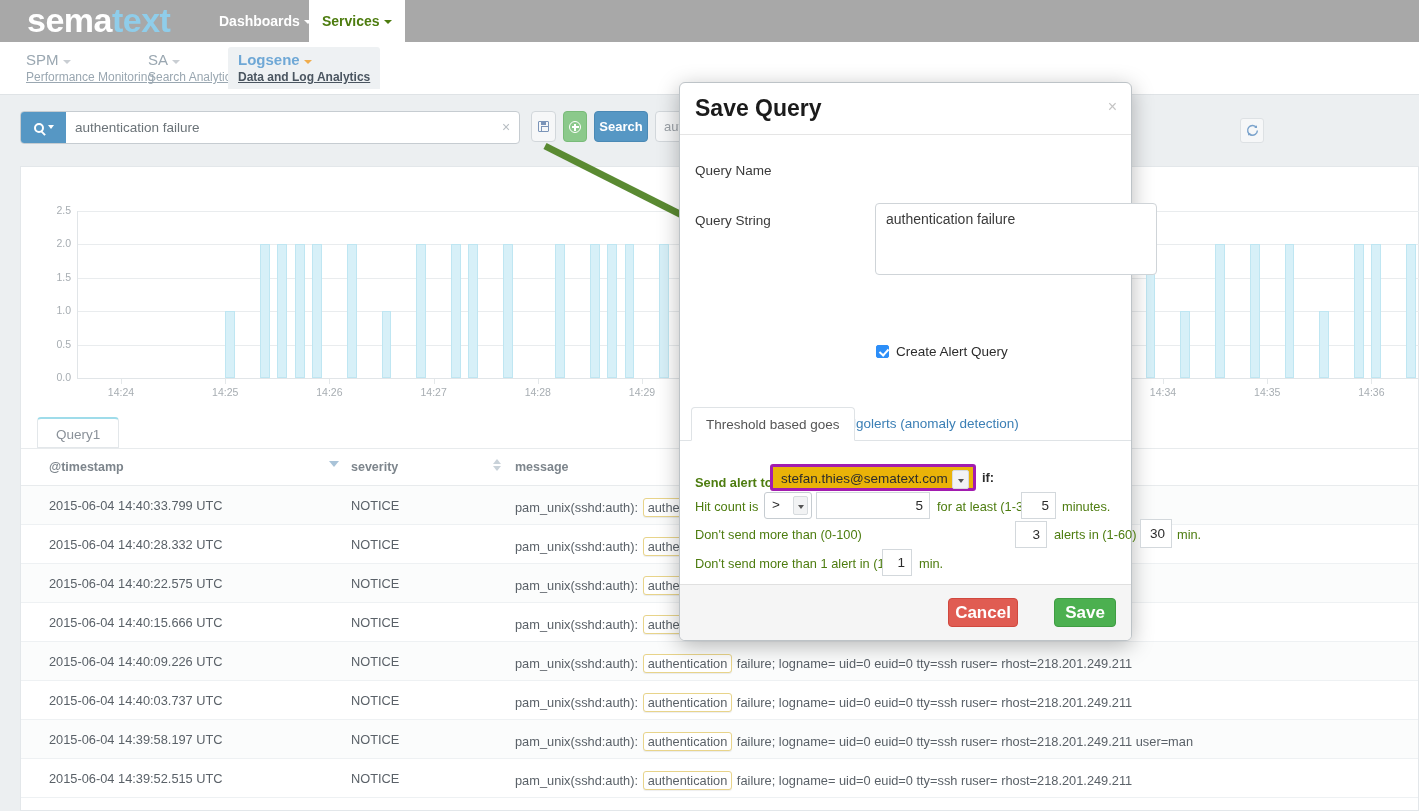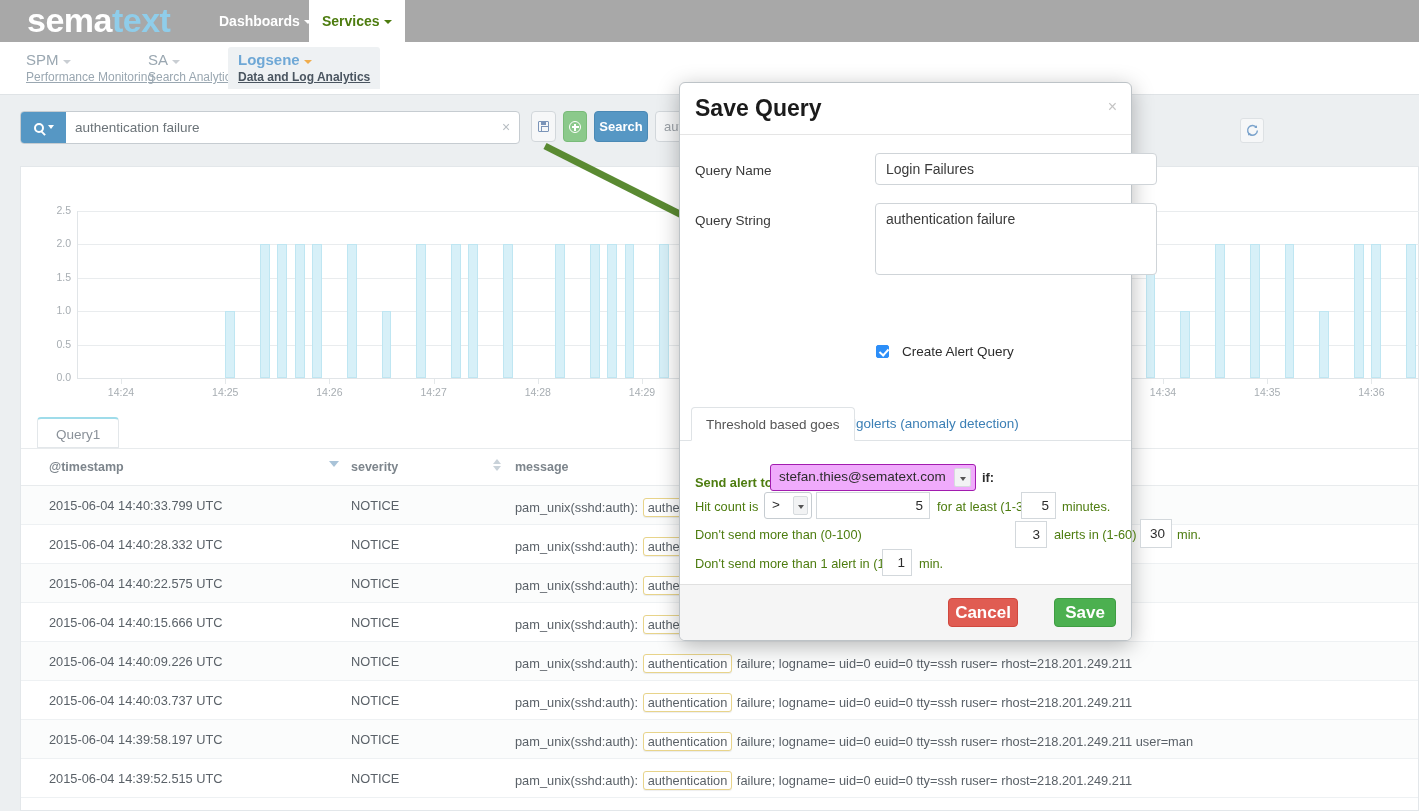--- a/index.html
+++ b/index.html
@@ -222,40 +222,40 @@
   #cb-alert-wrap { position:absolute; left:196px; top:209px; }
   .cbx {
     display:inline-block; width:13px; height:13px; border-radius:2px;
     border:1px solid #b4bac0; background:#fff; vertical-align:-2px; position:relative;
   }
   .cbx.on { background:#2c8ef8; border-color:#2c8ef8; }
   .cbx.on:after {
     content:""; position:absolute; left:3.5px; top:1px; width:4px; height:7px;
     border:solid #fff; border-width:0 2px 2px 0; transform:rotate(42deg);
   }
-  #cb-alert-label { font-size:13.5px; color:#2c2c2c; margin-left:13px; }
+  #cb-alert-label { font-size:13.5px; color:#2c2c2c; margin-left:7px; }
 
   #tabs-alert { position:absolute; left:0; top:272px; width:100%; height:34px; }
   #tab-threshold {
     position:absolute; left:11px; top:0; height:34px; padding:0 14px;
     line-height:33px; font-size:13.5px; color:#555; background:#fff;
     border:1px solid #dfe3e6; border-bottom:1px solid #fff;
     border-radius:4px 4px 0 0; z-index:2;
   }
   #tab-algolerts {
     position:absolute; left:152px; top:0; height:34px; padding:0 12px;
     line-height:33px; font-size:13.5px; color:#3b7fb5;
   }
   #tabs-underline { position:absolute; left:0; top:305px; width:100%; height:1px; background:#dfe3e6; }
 
   .frow { position:absolute; font-size:12.8px; color:#4d7c0f; white-space:nowrap; }
   #r-sendto { left:15px; top:340px; font-weight:bold; }
   #sel-email {
     position:absolute; left:90px; top:329px; width:206px; height:27px;
-    border:1px solid #a21caf; border-radius:3px; background:#f0abfc;
+    border:3px solid #a21caf; border-radius:3px; background:#eab308;
   }
   #sel-email .val { position:absolute; left:8px; top:4px; font-size:13.5px; color:#2c2c2c; }
   #sel-email .arr {
     position:absolute; right:4px; top:3px; width:17px; height:19px;
     background:#f2f3f4; border:1px solid #d7dbde; border-radius:2px;
   }
   #sel-email .arr:after {
     content:""; position:absolute; left:5px; top:8px; width:0;height:0;
     border-left:3.5px solid transparent;border-right:3.5px solid transparent;
     border-top:4px solid #555;
@@ -519,21 +519,20 @@
   <polygon id="arrow-head" points="862,306 824.8882953684846,304.0709123028845 838.4059901803888,277.2889794567993" fill="#5a8a32"></polygon>
 </svg>
 
 <div id="modal">
   <div id="modal-header">
     <div id="modal-title">Save Query</div>
     <div id="modal-close">×</div>
   </div>
   <div id="modal-body">
     <div class="flabel" id="lbl-qname">Query Name</div>
-    <input id="in-qname" value="Login Failures" placeholder="Query Name" style="">
     <div class="flabel" id="lbl-qstring">Query String</div>
     <textarea id="in-qstring" placeholder="Query String" style="">authentication failure</textarea>
 
     <div id="cb-alert-wrap">
       <span class="cbx on"></span><span id="cb-alert-label">Create Alert Query</span>
     </div>
 
     <div id="tabs-alert">
       <div id="tab-threshold">Threshold based goes</div>
       <div id="tab-algolerts">Algolerts (anomaly detection)</div>

